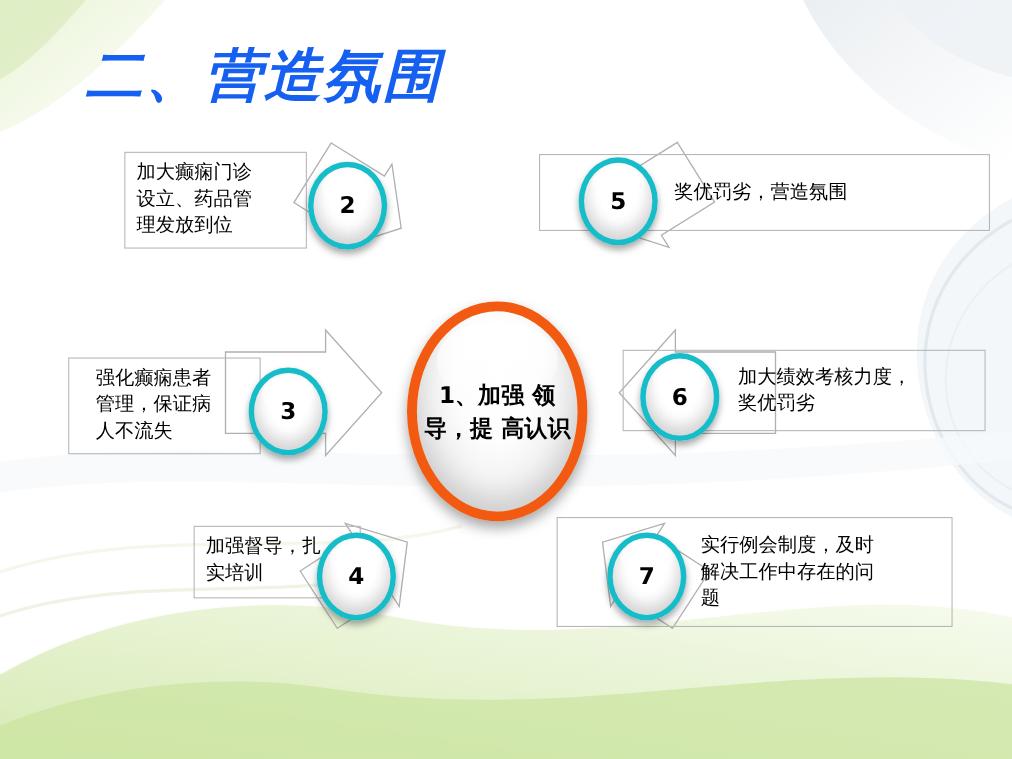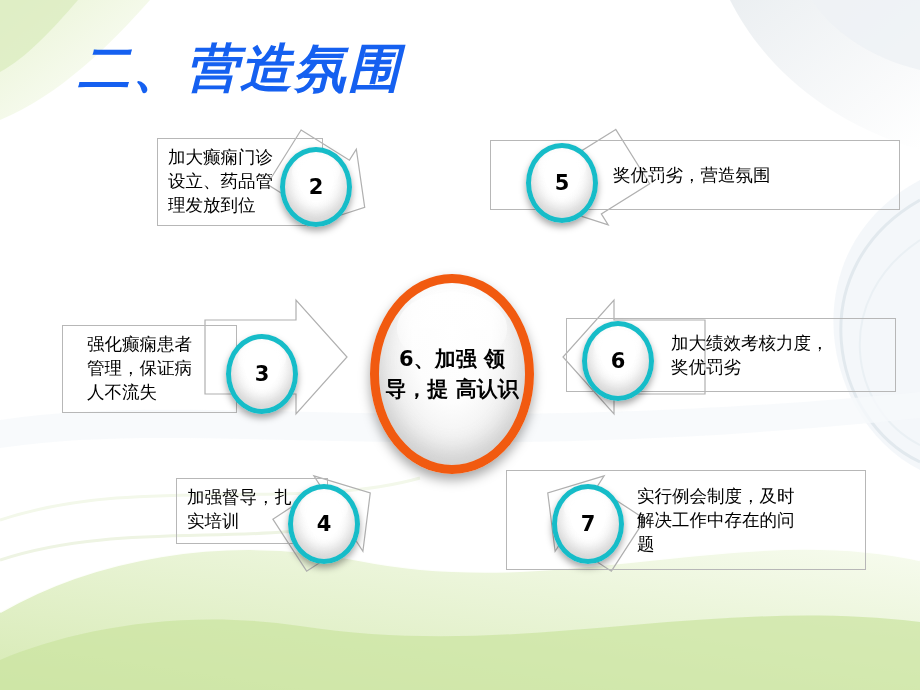--- a/index.html
+++ b/index.html
@@ -170,42 +170,42 @@
 
     <polygon points="282,488 340,488 340,474 378,519 340,564 340,550 282,550" fill="none" stroke="#b0b0b0" stroke-width="1.2" transform="rotate(-33 330 519)"></polygon>
 
     <polygon points="640,150 583,150 583,137 545,182 583,227 583,214 640,214" fill="none" stroke="#b0b0b0" stroke-width="1.2" transform="rotate(-32 592 182)"></polygon>
 
     <polygon points="705,320 614,320 614,300 563,357 614,414 614,394 705,394" fill="none" stroke="#b0b0b0" stroke-width="1.2"></polygon>
 
     <polygon points="636,488 578,488 578,474 540,519 578,564 578,550 636,550" fill="none" stroke="#b0b0b0" stroke-width="1.2" transform="rotate(33 588 519)"></polygon>
   </svg>
 
-  <div class="box" style="left:113px; top:138px; width:166px; height:88px;margin-left:44px;">加大癫痫门诊
+  <div class="box" style="left:113px; top:138px; width:166px; height:88px;">加大癫痫门诊
 设立、药品管
 理发放到位</div>
 
   <div class="box noborder" style="left:62px; top:325px; width:175px; height:88px; border:1px solid #b7b7b7;">强化癫痫患者
 管理，保证病
 人不流失</div>
 
   <div class="box" style="left:136px; top:478px; width:152px; height:66px;margin-left:40px;">加强督导，扎
 实培训</div>
 
   <div class="box" style="left:490px; top:140px; width:410px; height:70px; padding-left:122px; display:flex; align-items:center;">奖优罚劣，营造氛围</div>
 
   <div class="box" style="left:566px; top:318px; width:330px; height:74px; padding-left:104px; display:flex; align-items:center;">加大绩效考核力度，
 奖优罚劣</div>
 
   <div class="box" style="left:506px; top:470px; width:360px; height:100px; padding-left:130px; display:flex; align-items:center;">实行例会制度，及时
 解决工作中存在的问
 题</div>
 
   <div class="node center" style="left:370px; top:274px;">
-    <span class="label">6、加强
+    <span class="label">1、加强
 领导，提
 高认识</span>
   </div>
 
   <div class="node small" style="left:280px; top:147px;">
     <span class="label">2</span>
   </div>
 
   <div class="node small" style="left:226px; top:334px;">
     <span class="label">3</span>

